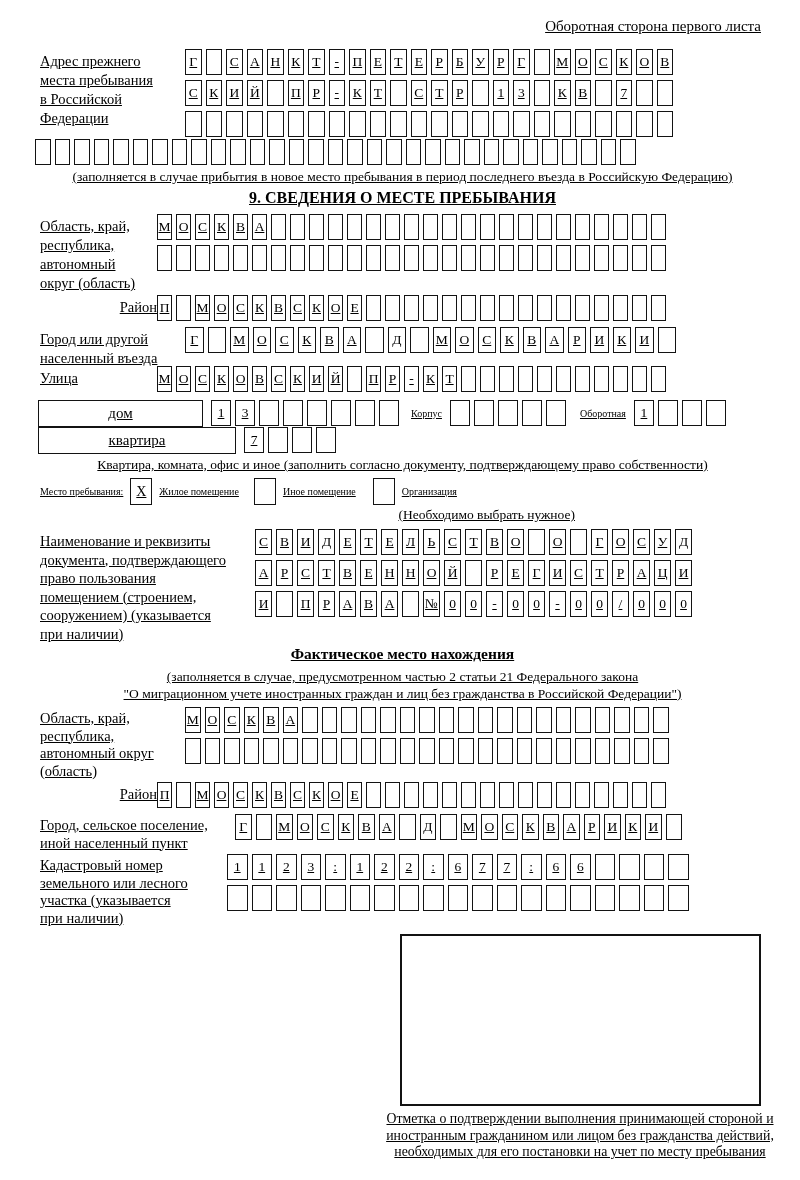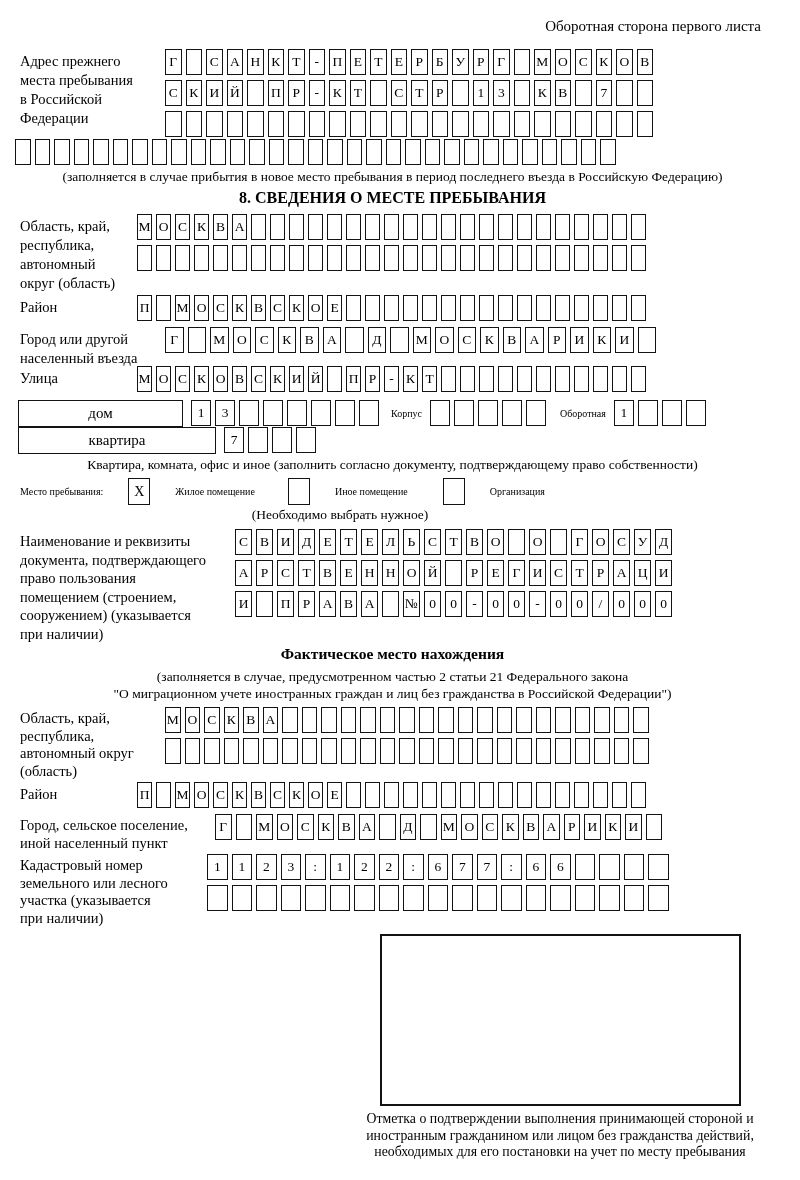--- a/index.html
+++ b/index.html
@@ -2,21 +2,21 @@
 <html><head>
 <meta charset="utf-8">
 <style>
   * { box-sizing: border-box; margin: 0; padding: 0; }
   html,body { background:#fff; }
   body {
     width: 800px; height: 1180px;
     font-family: "Liberation Serif", serif;
     color: #000; overflow: hidden;
   }
-  .page { position: relative; width: 800px; height: 1180px; padding: 8px 35px 0 20px; background:#fff; }
+  .page { position: relative; width: 800px; height: 1180px; padding: 8px 35px 0 40px; background:#fff;text-decoration:underline; }
 
   .hdr-note { text-align: right; font-size: 15px; margin: 10px 4px 14px 0; }
 
   
   .cellrow { display: flex; gap: 4px; --cw: 15px; }
   .cell {
     width: var(--cw); height: 26px; flex: none;
     border: 1.7px solid #131313;
     display: flex; align-items: center; justify-content: center;
     font-size: 13.5px; line-height: 1;
@@ -55,21 +55,21 @@
 
   .stamp-box {
     margin-left: 360px; width: 361px; height: 172px;
     border: 2px solid #131313;
   }
   .stamp-caption {
     margin-left: 305px; width: 470px; text-align: center;
     font-size: 13.8px; line-height: 16.5px; margin-top: 5px;
   }
   .m-b2{margin-bottom:2px;} .m-b4{margin-bottom:4px;}
-  .m-b5{margin-bottom:5px;text-align:center;} .m-b6{margin-bottom:6px;} .m-b7{margin-bottom:7px;} .m-b8{margin-bottom:8px;}
+  .m-b5{margin-bottom:5px;text-align:center;} .m-b6{margin-bottom:6px;text-align:right;} .m-b7{margin-bottom:7px;} .m-b8{margin-bottom:8px;}
 </style>
 </head>
 <body>
 
 <div class="page">
 
   <div class="hdr-note">Оборотная сторона первого листа</div>
 
   <div class="frow m-b2">
     <div class="flabel w145">Адрес прежнего
@@ -185,21 +185,21 @@
       <span class="cell"></span>
       <span class="cell"></span>
       <span class="cell"></span>
       <span class="cell"></span>
       <span class="cell"></span>
       <span class="cell"></span>
       <span class="cell"></span>
     </div>
   <div class="center-note m-b4">(заполняется в случае прибытия в новое место пребывания в период последнего въезда в Российскую Федерацию)</div>
 
-  <div class="sec-title m-b7">8. СВЕДЕНИЯ О МЕСТЕ ПРЕБЫВАНИЯ</div>
+  <div class="sec-title m-b7">9. СВЕДЕНИЯ О МЕСТЕ ПРЕБЫВАНИЯ</div>
 
   <div class="frow">
     <div class="flabel w117">Область, край,
 республика,
 автономный
 округ (область)</div>
     <div class="rows-stack">
       <div class="cellrow c15">
           <span class="cell">М</span>
           <span class="cell">О</span>
@@ -389,21 +389,21 @@
     <div class="namedbox" style="width:198px;">квартира</div>
     <div class="cellrow c20">
         <span class="cell">7</span>
         <span class="cell"></span>
         <span class="cell"></span>
         <span class="cell"></span>
       </div>
   </div>
   <div class="caption m-b5">Квартира, комната, офис и иное (заполнить согласно документу, подтверждающему право собственности)</div>
 
-  <div class="frow m-b2" style="align-items:center; gap:25px;">
+  <div class="frow m-b2" style="align-items:center; gap:7px;">
     <div class="inline-lbl">Место пребывания:</div>
     <div class="cellrow chk">
         <span class="cell">X</span>
       </div>
     <div class="inline-lbl">Жилое помещение</div>
     <div class="cellrow chk" style="margin-left:8px;">
         <span class="cell"></span>
       </div>
     <div class="inline-lbl">Иное помещение</div>
     <div class="cellrow chk" style="margin-left:10px;">

